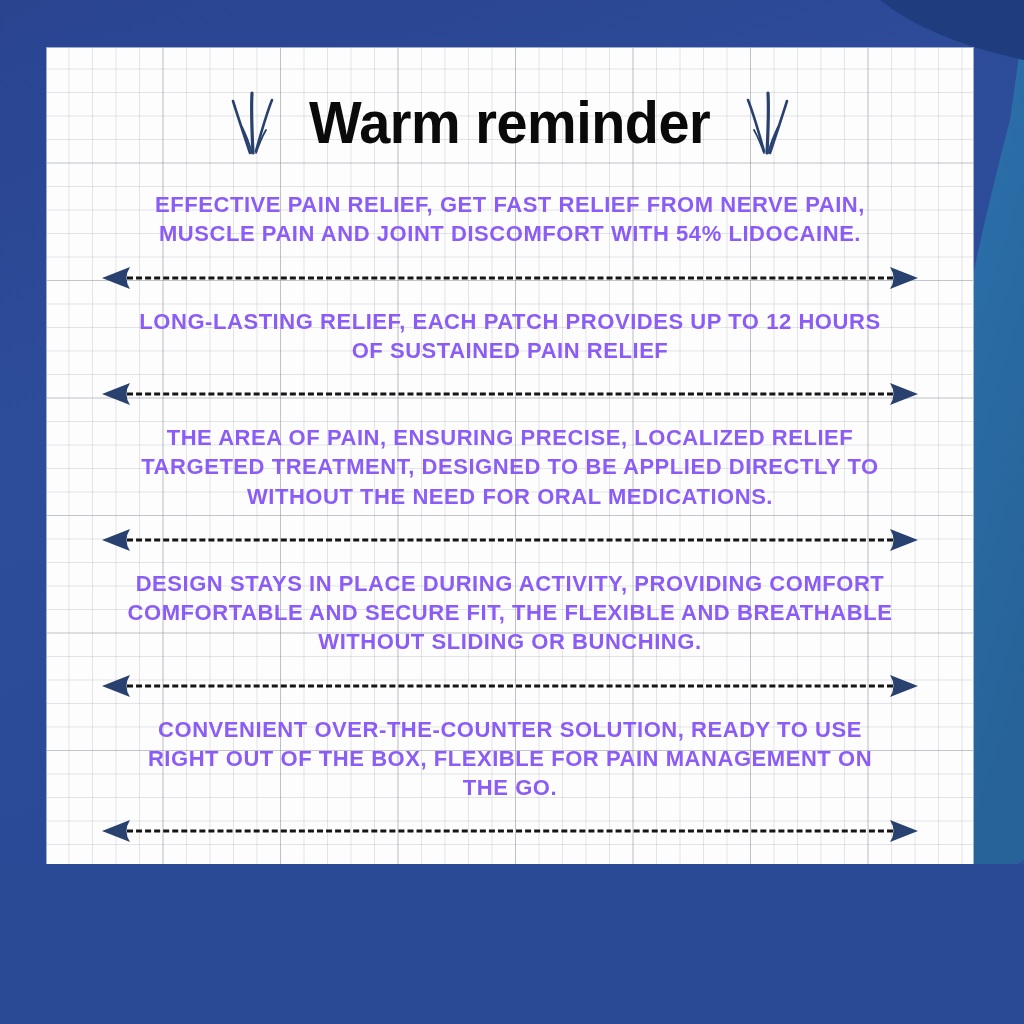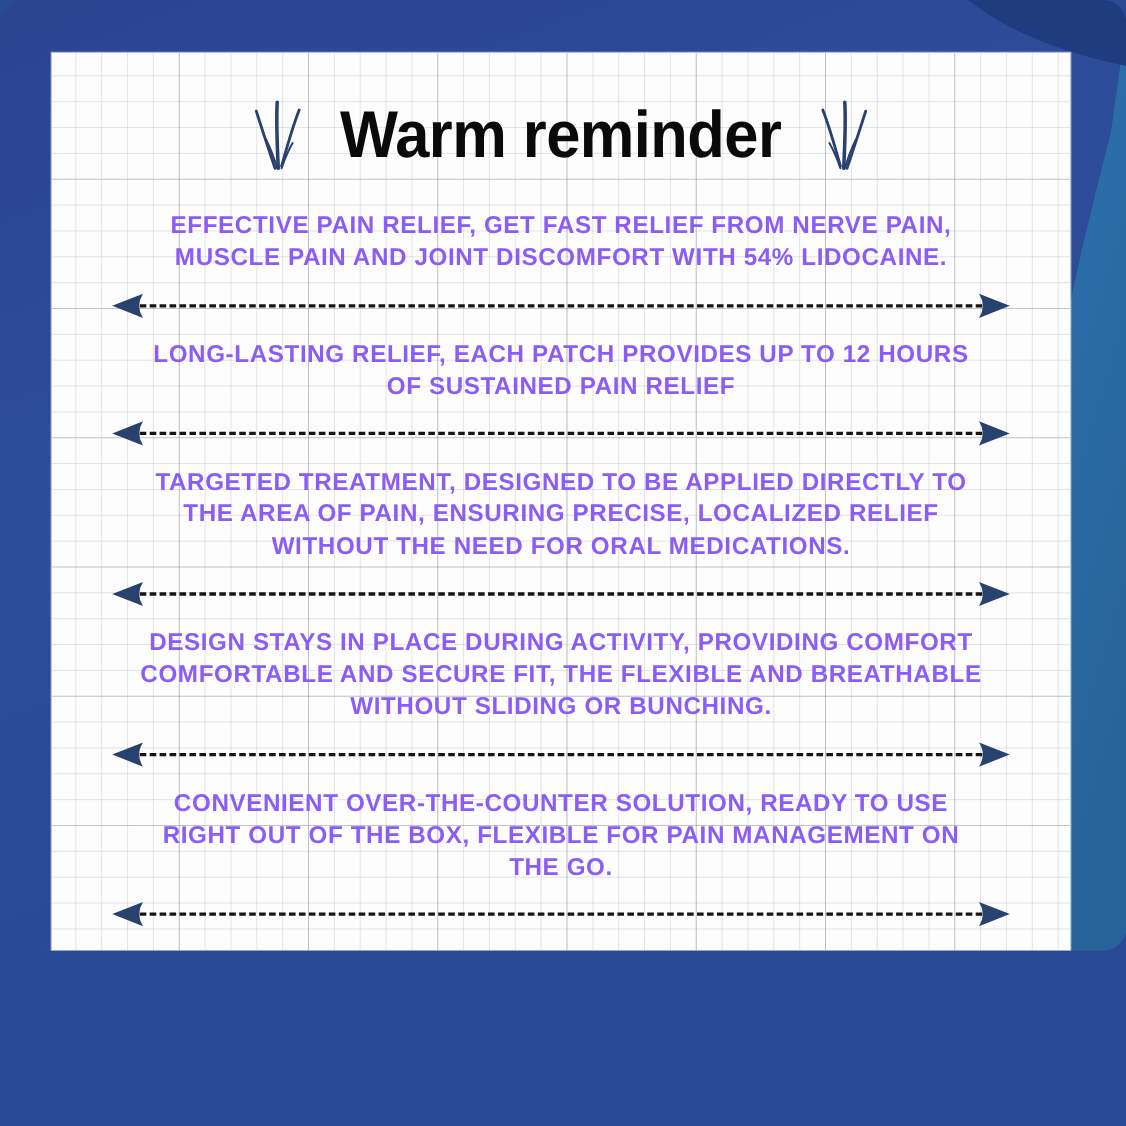--- a/index.html
+++ b/index.html
@@ -13,21 +13,20 @@
     font-family: "Liberation Sans", sans-serif;
     background: #2a4a96;
   }
 
   #poster {
     position: relative;
     width: 1024px;
     height: 864px;
     overflow: hidden;
     background: linear-gradient(160deg, #2a4490 0%, #2d4d9b 40%, #2a4a97 70%, #2f57a4 100%);
-    border-radius: 21px;
   }
 
   
   .bg-layer {
     position: absolute;
     inset: 0;
     pointer-events: none;
   }
   .bg-layer svg { display: block; width: 1024px; height: 1024px; }
 
@@ -219,22 +218,22 @@
         <svg class="arrow left" viewBox="0 0 30 26">
           <path d="M1 13 L29 2 Q22 13 29 24 Z" fill="#28416e"></path>
         </svg>
         <span class="dashline"></span>
         <svg class="arrow right" viewBox="0 0 30 26">
           <path d="M1 13 L29 2 Q22 13 29 24 Z" fill="#28416e"></path>
         </svg>
       </div>
 
       <div class="block">
+        <span class="line">THE AREA OF PAIN, ENSURING PRECISE, LOCALIZED RELIEF</span>
         <span class="line">TARGETED TREATMENT, DESIGNED TO BE APPLIED DIRECTLY TO</span>
-        <span class="line">THE AREA OF PAIN, ENSURING PRECISE, LOCALIZED RELIEF</span>
         <span class="line">WITHOUT THE NEED FOR ORAL MEDICATIONS.</span>
       </div>
       <div class="divider">
         <svg class="arrow left" viewBox="0 0 30 26">
           <path d="M1 13 L29 2 Q22 13 29 24 Z" fill="#28416e"></path>
         </svg>
         <span class="dashline"></span>
         <svg class="arrow right" viewBox="0 0 30 26">
           <path d="M1 13 L29 2 Q22 13 29 24 Z" fill="#28416e"></path>
         </svg>

